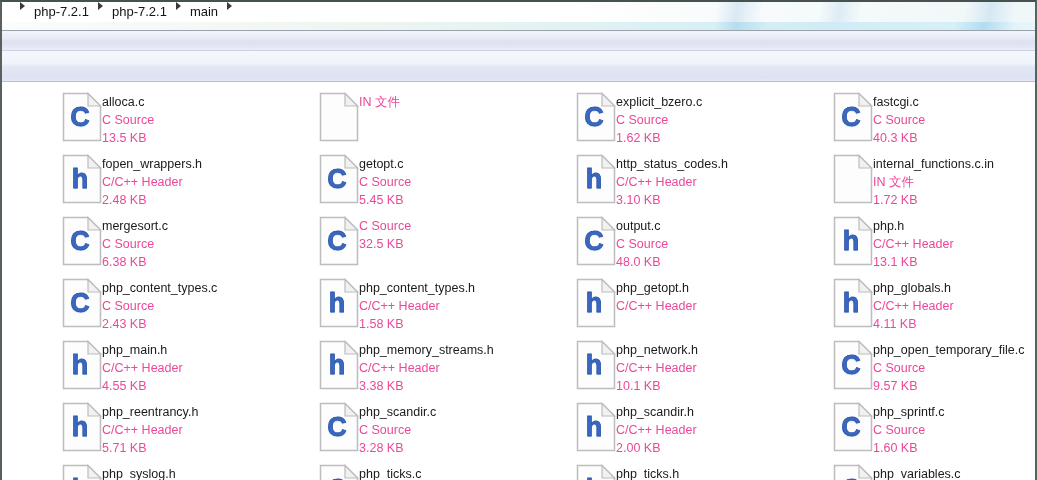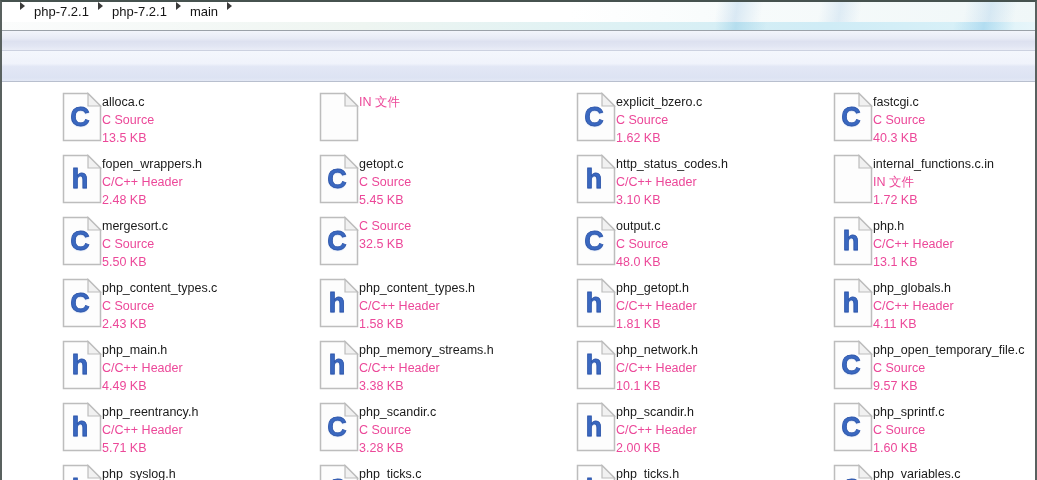--- a/index.html
+++ b/index.html
@@ -234,21 +234,21 @@
     <div class="tile-icon">
       <svg width="40" height="50" viewBox="0 0 40 50">
         <path d="M1.5 1.5 H26 L38.5 14 V48.5 H1.5 Z" fill="#fdfdfd" stroke="#bdbdbd" stroke-width="1.5"></path>
         <path d="M26 1.5 V14 H38.5 Z" fill="#f1f1f1" stroke="#bdbdbd" stroke-width="1.2"></path>
       </svg>
       <span class="icon-letter">C</span>
     </div>
     <div class="tile-text">
       <div class="file-name">mergesort.c</div>
       <div class="file-type">C Source</div>
-      <div class="file-size">5.50 KB</div>
+      <div class="file-size">6.38 KB</div>
     </div>
   </div>
 
   <div class="tile">
     <div class="tile-icon">
       <svg width="40" height="50" viewBox="0 0 40 50">
         <path d="M1.5 1.5 H26 L38.5 14 V48.5 H1.5 Z" fill="#fdfdfd" stroke="#bdbdbd" stroke-width="1.5"></path>
         <path d="M26 1.5 V14 H38.5 Z" fill="#f1f1f1" stroke="#bdbdbd" stroke-width="1.2"></path>
       </svg>
       <span class="icon-letter">C</span>
@@ -323,21 +323,20 @@
     <div class="tile-icon">
       <svg width="40" height="50" viewBox="0 0 40 50">
         <path d="M1.5 1.5 H26 L38.5 14 V48.5 H1.5 Z" fill="#fdfdfd" stroke="#bdbdbd" stroke-width="1.5"></path>
         <path d="M26 1.5 V14 H38.5 Z" fill="#f1f1f1" stroke="#bdbdbd" stroke-width="1.2"></path>
       </svg>
       <span class="icon-letter">h</span>
     </div>
     <div class="tile-text">
       <div class="file-name">php_getopt.h</div>
       <div class="file-type">C/C++ Header</div>
-      <div class="file-size">1.81 KB</div>
     </div>
   </div>
 
   <div class="tile">
     <div class="tile-icon">
       <svg width="40" height="50" viewBox="0 0 40 50">
         <path d="M1.5 1.5 H26 L38.5 14 V48.5 H1.5 Z" fill="#fdfdfd" stroke="#bdbdbd" stroke-width="1.5"></path>
         <path d="M26 1.5 V14 H38.5 Z" fill="#f1f1f1" stroke="#bdbdbd" stroke-width="1.2"></path>
       </svg>
       <span class="icon-letter">h</span>
@@ -353,21 +352,21 @@
     <div class="tile-icon">
       <svg width="40" height="50" viewBox="0 0 40 50">
         <path d="M1.5 1.5 H26 L38.5 14 V48.5 H1.5 Z" fill="#fdfdfd" stroke="#bdbdbd" stroke-width="1.5"></path>
         <path d="M26 1.5 V14 H38.5 Z" fill="#f1f1f1" stroke="#bdbdbd" stroke-width="1.2"></path>
       </svg>
       <span class="icon-letter">h</span>
     </div>
     <div class="tile-text">
       <div class="file-name">php_main.h</div>
       <div class="file-type">C/C++ Header</div>
-      <div class="file-size">4.49 KB</div>
+      <div class="file-size">4.55 KB</div>
     </div>
   </div>
 
   <div class="tile">
     <div class="tile-icon">
       <svg width="40" height="50" viewBox="0 0 40 50">
         <path d="M1.5 1.5 H26 L38.5 14 V48.5 H1.5 Z" fill="#fdfdfd" stroke="#bdbdbd" stroke-width="1.5"></path>
         <path d="M26 1.5 V14 H38.5 Z" fill="#f1f1f1" stroke="#bdbdbd" stroke-width="1.2"></path>
       </svg>
       <span class="icon-letter">h</span>

